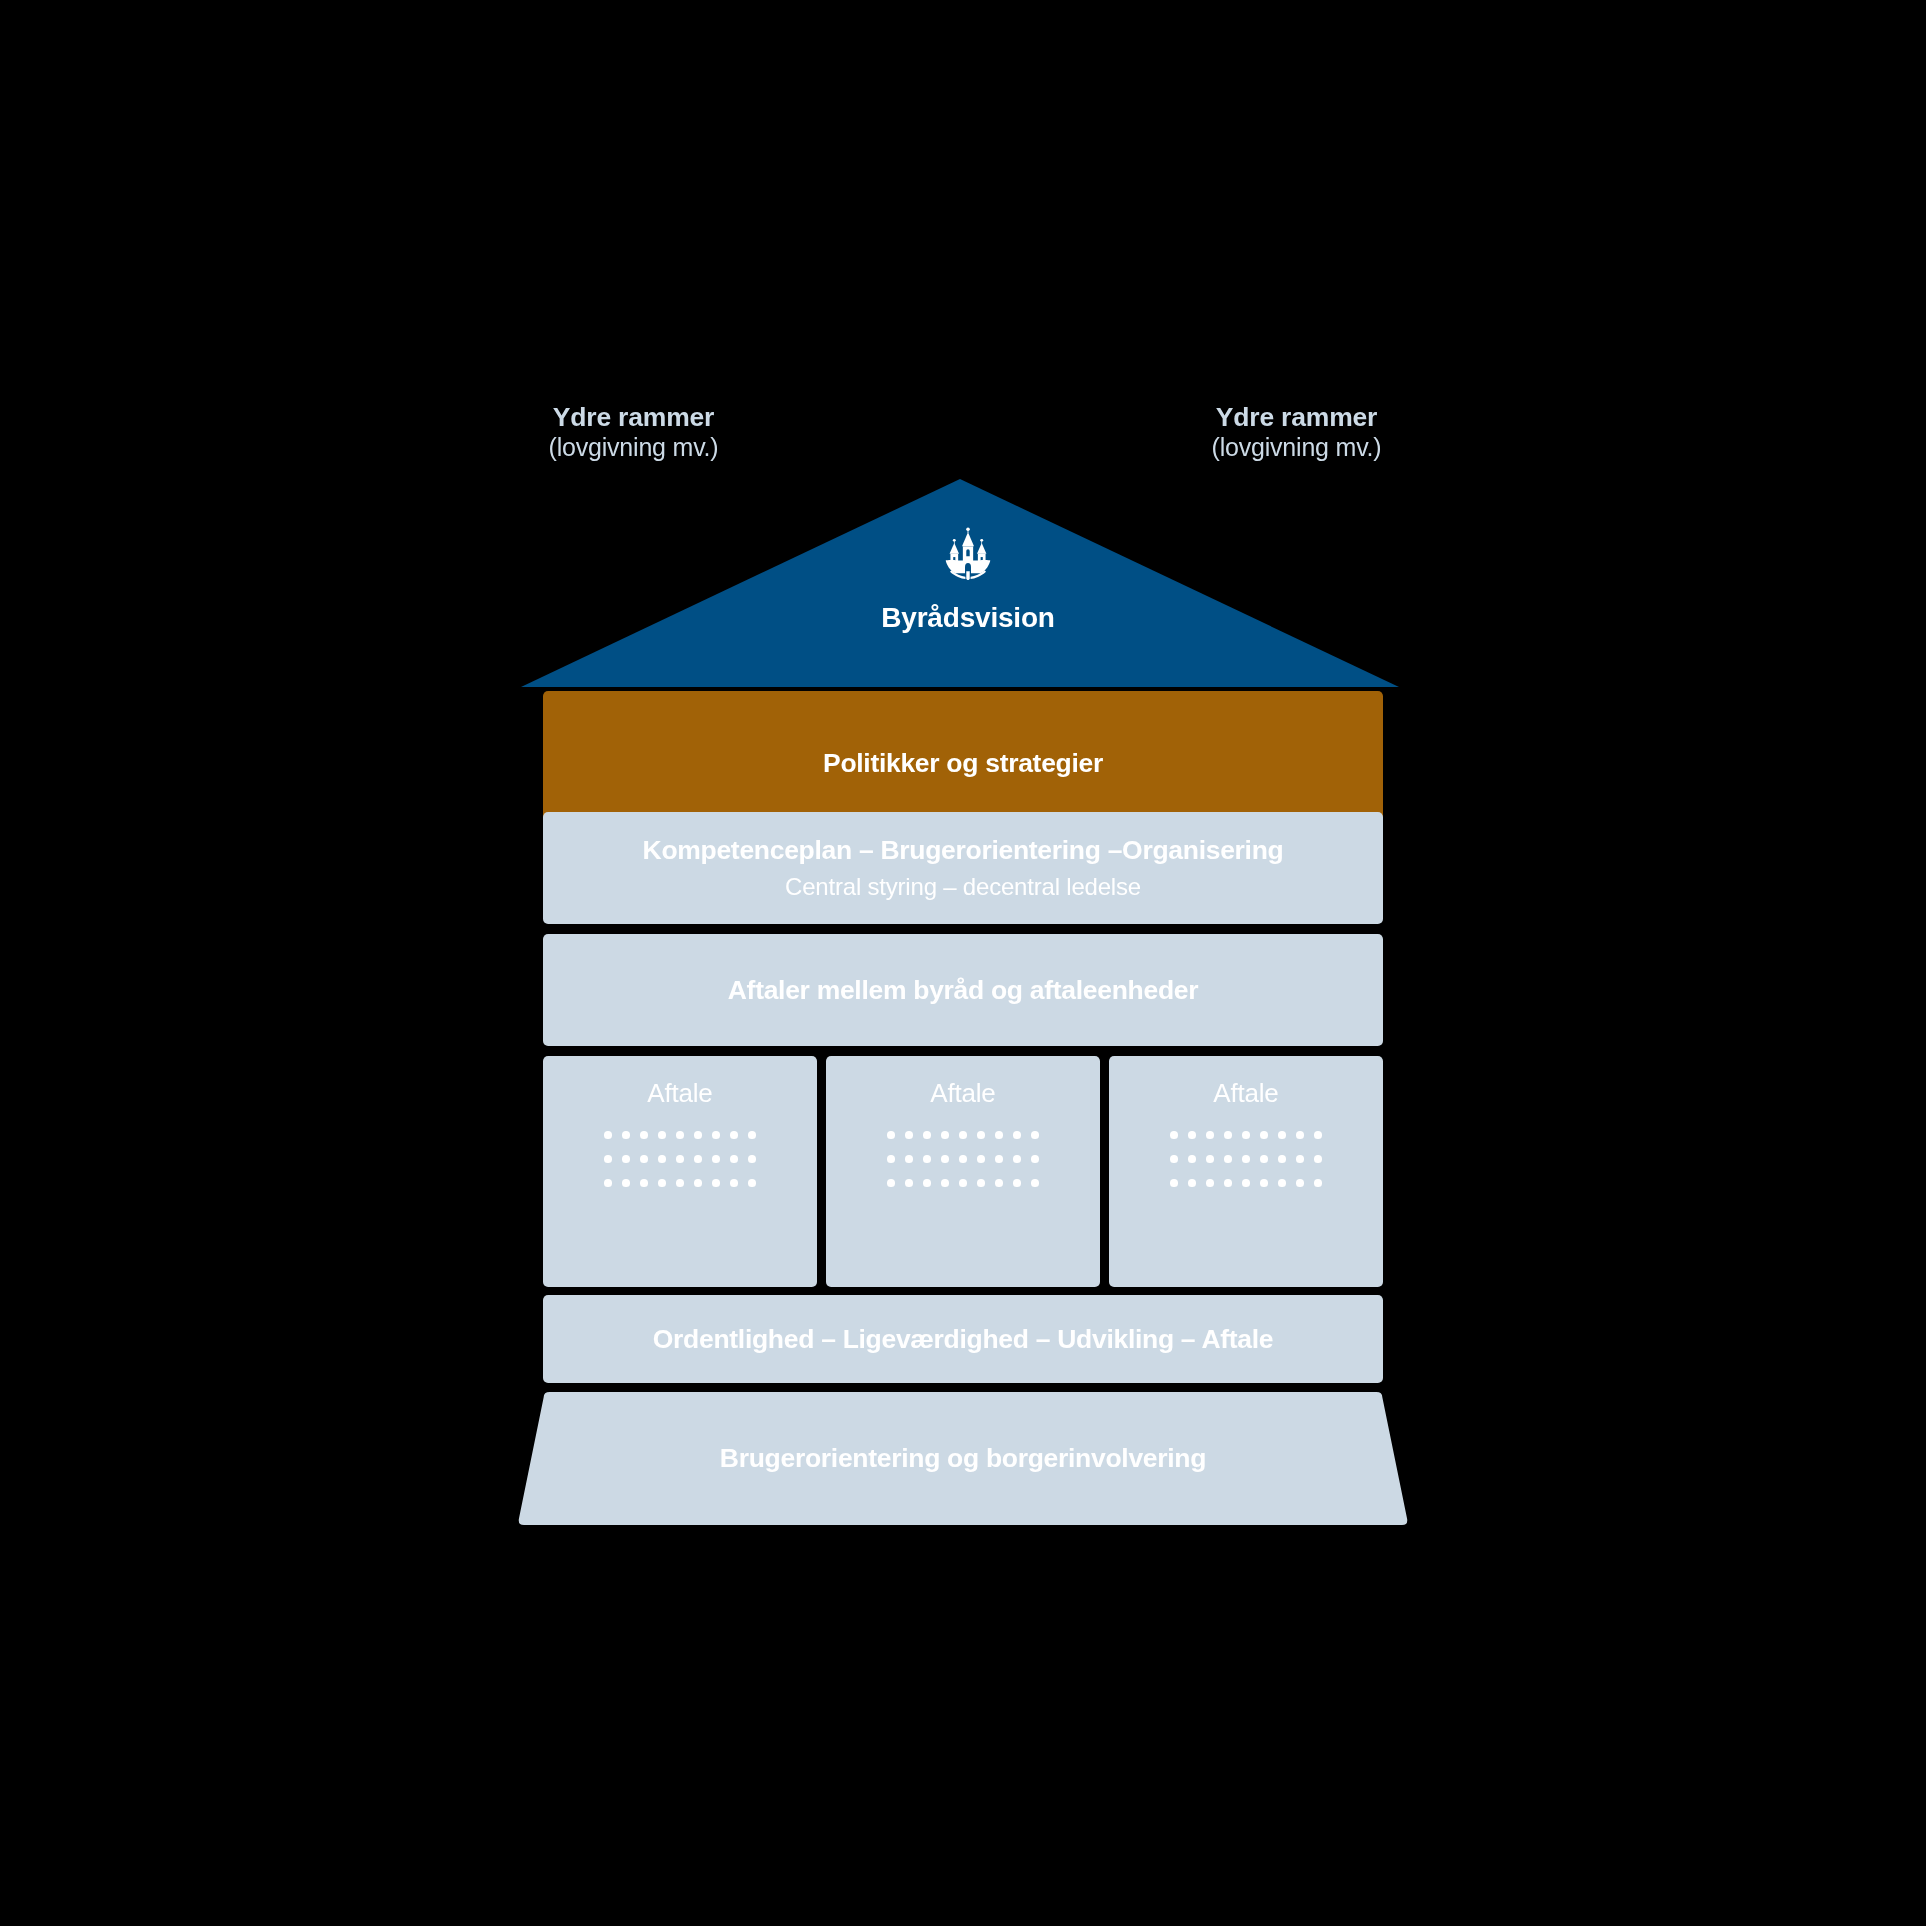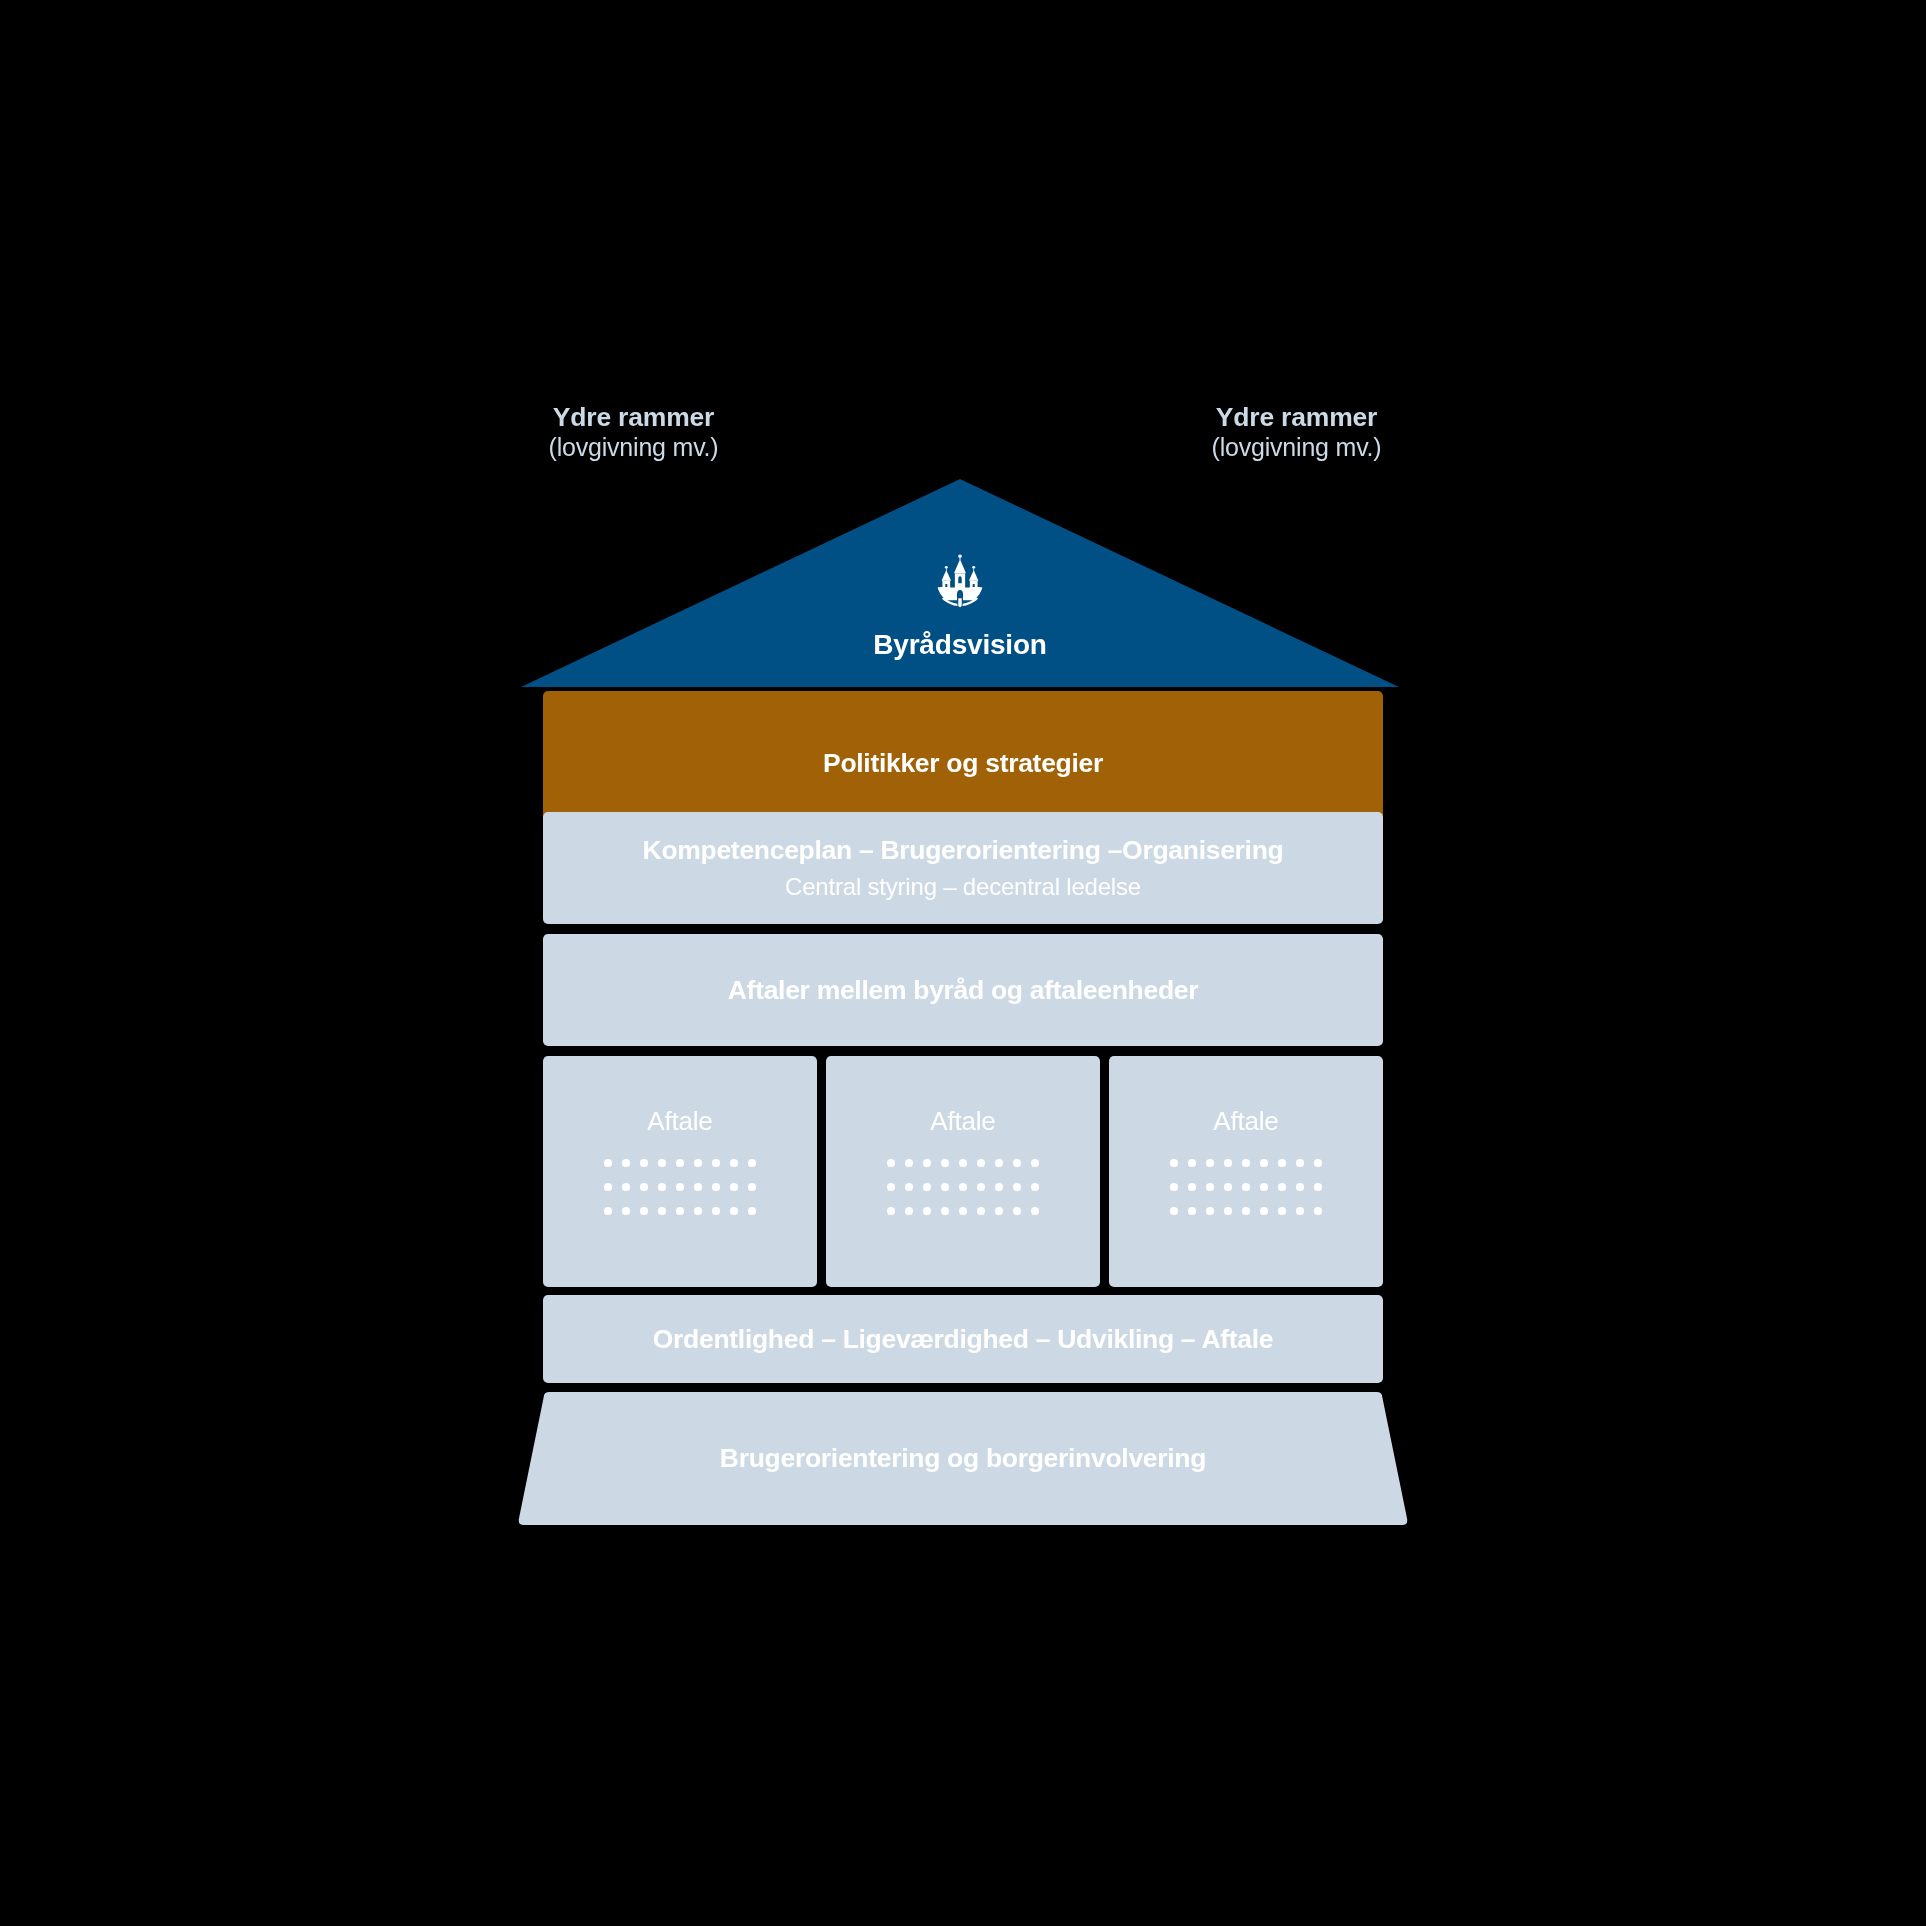--- a/index.html
+++ b/index.html
@@ -42,26 +42,26 @@
   
   #roof {
     position:absolute;
     left:521px; top:479px;
     width:878px; height:208px;
   }
   #roof svg { display:block; width:100%; height:100%; }
 
   #roof-content {
     position:absolute;
-    left:0; top:0;
+    left:8px; top:0;
     width:100%; height:100%;
     display:flex;
     flex-direction:column;
     align-items:center;
-    justify-content:center;
+    justify-content:flex-start;
   }
   #crest {
     margin-top:47px;
     width:48px; height:54px;
   }
   #crest svg { display:block; width:100%; height:100%; }
   #roof-title {
     margin-top:22px;
     font-size:28px;
     font-weight:bold;
@@ -111,21 +111,21 @@
     justify-content:space-between;
   }
   .agreement-col {
     width:274px;
     height:100%;
     background:#ccd9e4;
     border-radius:5.1px;
     display:flex;
     flex-direction:column;
     align-items:center;
-    padding-top:50px;
+    padding-top:22px;
   }
   .agreement-col .ac-title {
     font-size:26px;
     font-weight:normal;
     color:#ffffff;
     letter-spacing:-0.2px;
   }
   .dots-wrap {
     margin-top:22px;
     display:flex;

